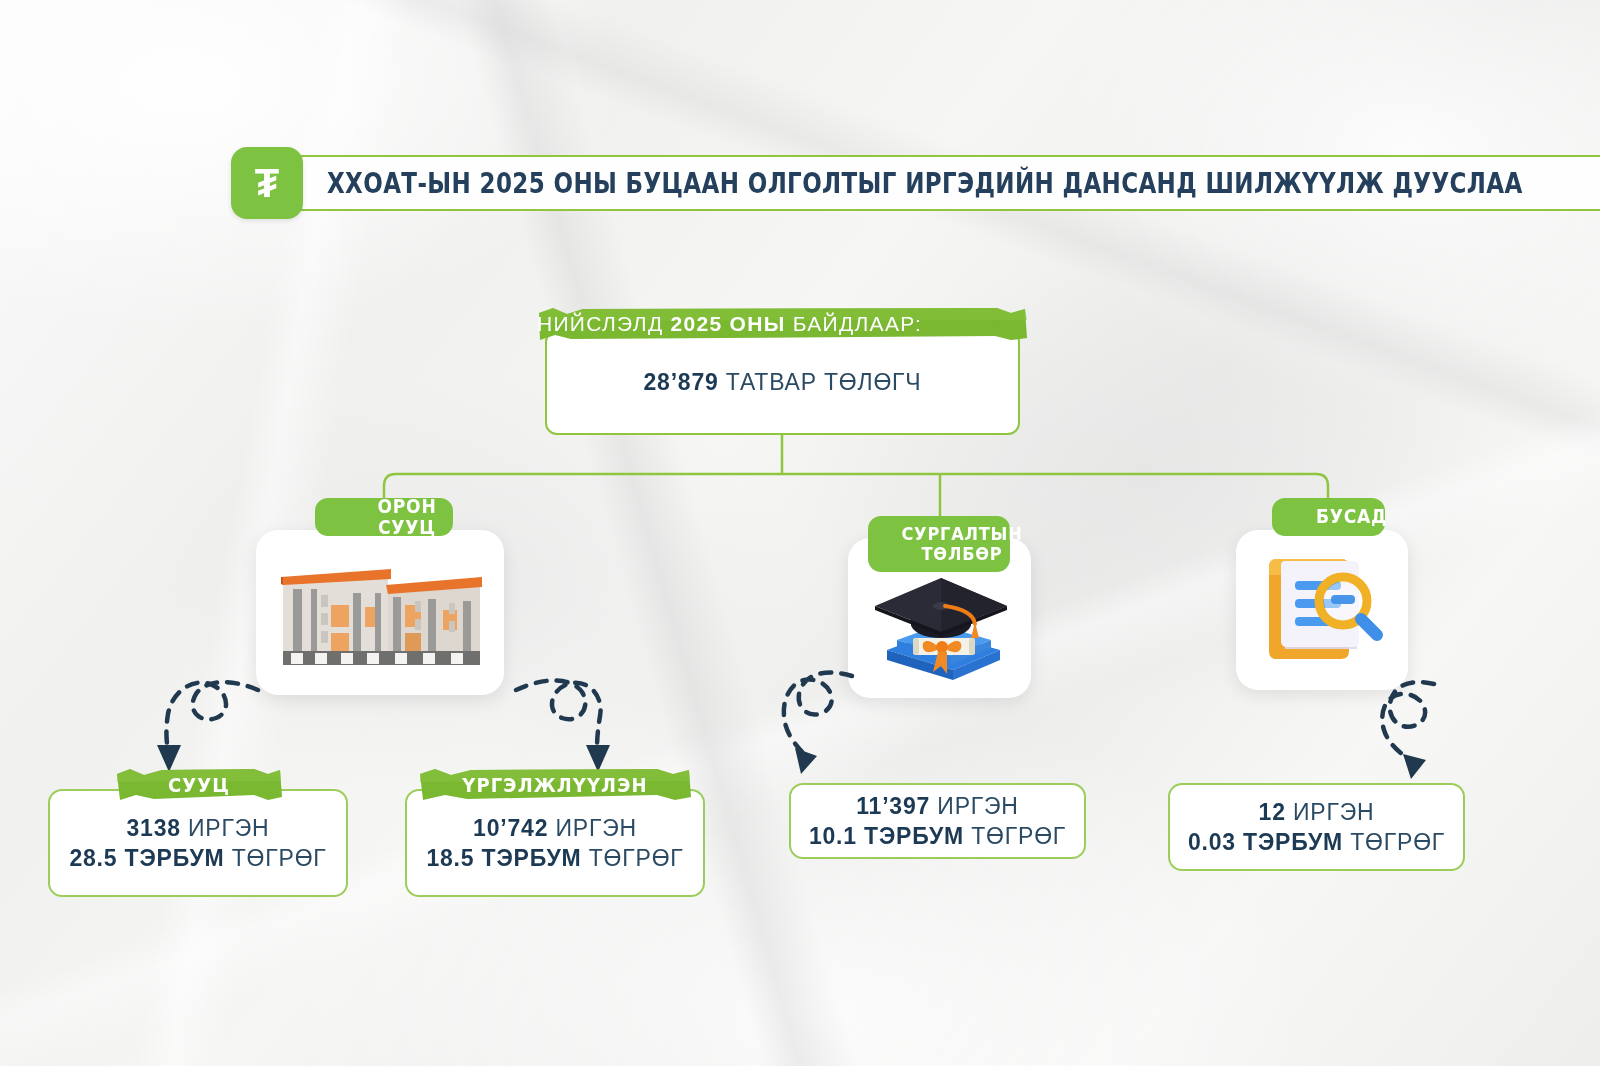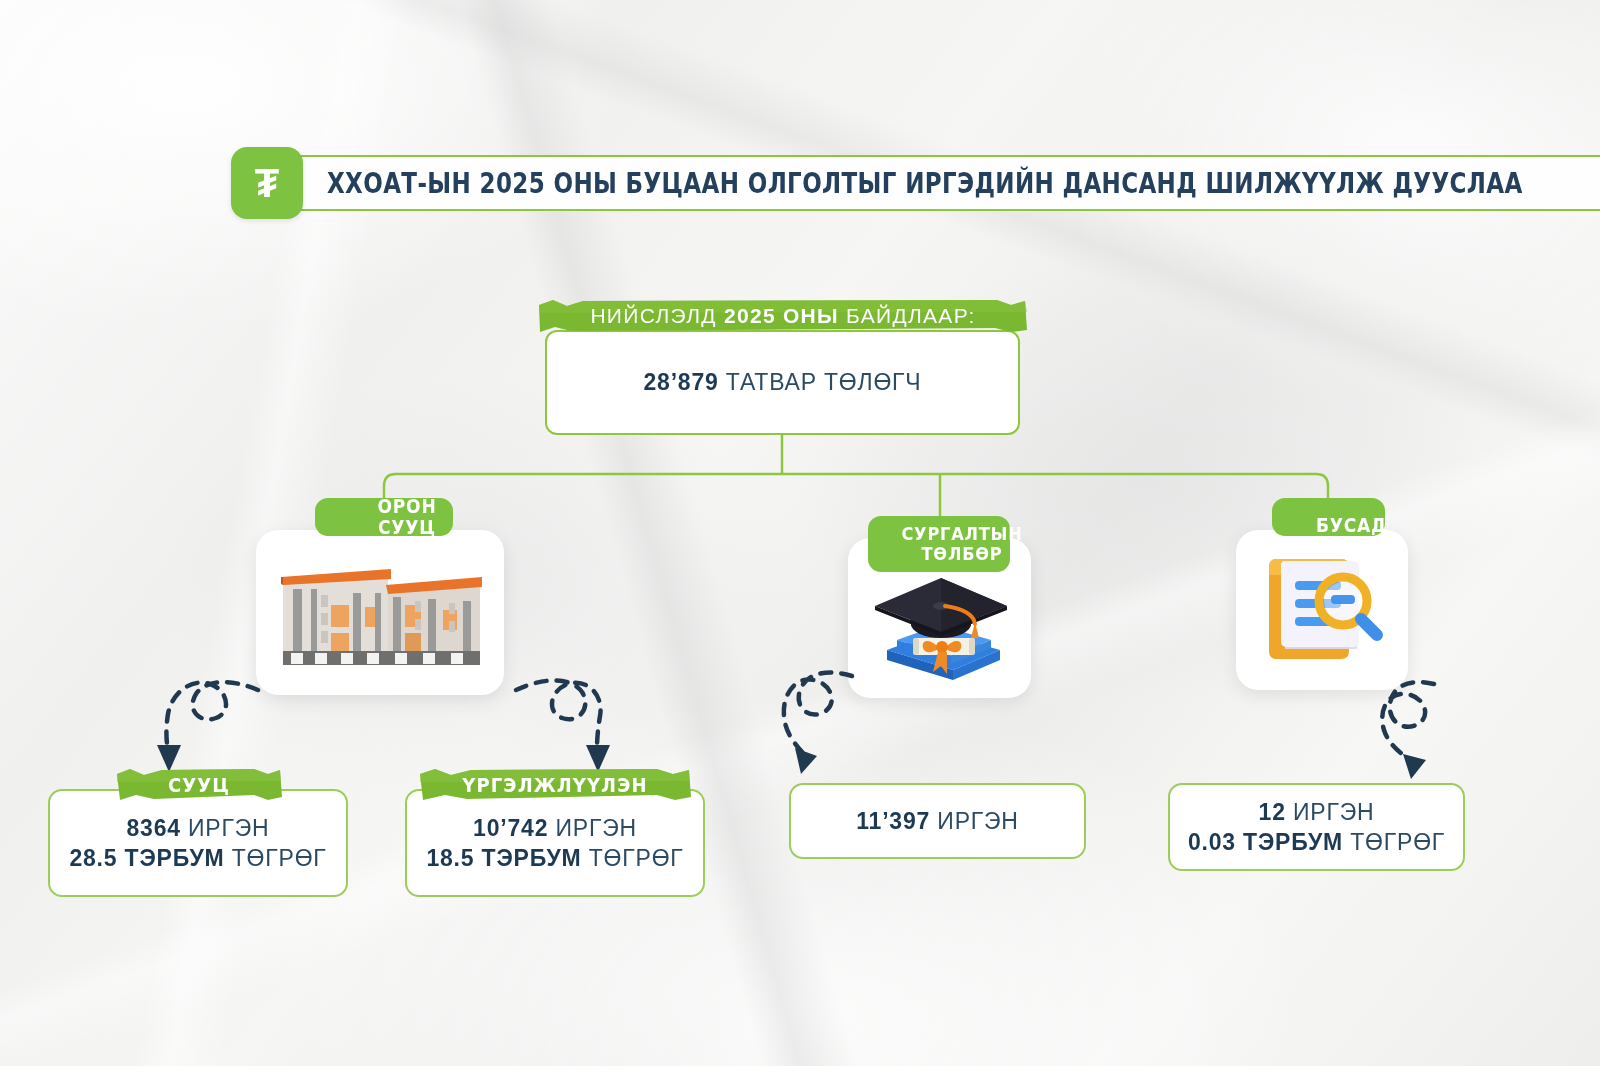--- a/index.html
+++ b/index.html
@@ -84,24 +84,24 @@
     width: 475px; height: 105px;
     background: #ffffff;
     border: 2px solid #8ec63f;
     border-radius: 12px;
     display: flex; flex-direction: column;
     align-items: center; justify-content: center;
     gap: 4px;
   }
   #main-header {
     position: absolute;
-    left: 537px; top: 298px;
+    left: 537px; top: 306px;
     width: 492px; height: 36px;
     z-index: 4;
-    display: flex; align-items: center; justify-content: center;
+    display: flex; align-items: center; justify-content: flex-start;
   }
   #main-header .banner-svg { position: absolute; inset: 0; width: 100%; height: 100%; }
   #main-header .banner-text {
     position: relative;
     color: #ffffff;
     font-size: 21px;
     letter-spacing: 1.3px;
     white-space: nowrap;
   }
 
@@ -288,21 +288,21 @@
       <polygon points="76,16 142,44 76,70 10,44" fill="#2b2b38"></polygon>
       <polygon points="76,16 142,44 76,70" fill="#23232e"></polygon>
       <polygon points="76,70 142,44 142,48 76,74 10,48 10,44" fill="#15151e"></polygon>
 
       <ellipse cx="76" cy="44" rx="8" ry="4" fill="#3a3a48"></ellipse>
       <path d="M80,44 Q108,48 110,62" stroke="#ef7c14" stroke-width="4" fill="none" stroke-linecap="round"></path>
       <path d="M110,60 L106,76 L114,76 Z" fill="#f08a25"></path>
     </svg>
   </div>
 
-  <div class="cat-label" style="left:1272px; top:498px; width:113px; height:38px;justify-content:flex-end;">
+  <div class="cat-label" style="left:1272px; top:498px; width:113px; height:38px;">
     <span>БУСАД</span>
   </div>
 
   <div class="img-card" style="left:1236px; top:530px; width:172px; height:160px;">
     <svg width="130" height="122" viewBox="0 0 130 122">
 
       <path d="M12,18 Q12,10 20,10 L84,10 Q92,10 92,18 L92,102 Q92,110 84,110 L20,110 Q12,110 12,102 Z" fill="#f0a62a"></path>
       <path d="M12,18 Q12,10 20,10 L84,10 Q92,10 92,18 L92,26 L12,26 Z" fill="#f7bc45"></path>
 
       <path d="M28,22 L100,22 L100,100 L28,100 Z" fill="#dcd8f3" opacity=".9"></path>
@@ -334,21 +334,21 @@
     <g fill="#21394f">
       <polygon points="157,745 181,745 169,772"></polygon>
       <polygon points="586,745 610,745 598,772"></polygon>
       <polygon points="795,748 817,756 801,774"></polygon>
       <polygon points="1403,754 1426,760 1411,779"></polygon>
     </g>
   </svg>
 
   <div class="leaf-box" style="left:48px; top:789px; width:300px; height:108px;">
     <div class="stat-line">
-      <b>8364</b><span> ИРГЭН</span>
+      <b>3138</b><span> ИРГЭН</span>
     </div>
     <div class="stat-line">
       <b>28.5 ТЭРБУМ</b><span> ТӨГРӨГ</span>
     </div>
   </div>
   <div class="leaf-banner" style="left:114px; top:768px; width:170px;">
     <svg class="banner-svg" viewBox="0 0 170 34" preserveAspectRatio="none">
       <path d="M3,6 L16,1 L30,7 L48,2 L140,1 L154,6 L166,2 L168,29 L154,32 L140,27 L40,31 L22,27 L6,32 Z" fill="#7ab832"></path>
       <path d="M3,6 L16,1 L30,7 L48,2 L140,1 L154,6 L166,2 L167,13 L3,14 Z" fill="#8ac340" opacity=".5"></path>
     </svg>
@@ -368,20 +368,23 @@
       <path d="M3,6 L18,1 L34,7 L54,2 L240,1 L256,6 L272,2 L274,29 L258,32 L240,27 L50,31 L28,27 L6,32 Z" fill="#7ab832"></path>
       <path d="M3,6 L18,1 L34,7 L54,2 L240,1 L256,6 L272,2 L273,13 L3,14 Z" fill="#8ac340" opacity=".5"></path>
     </svg>
     <span class="banner-text">ҮРГЭЛЖЛҮҮЛЭН</span>
   </div>
 
   <div class="leaf-box" style="left:789px; top:783px; width:297px; height:76px;">
     <div class="stat-line">
       <b>11’397</b><span> ИРГЭН</span>
     </div>
+    <div class="stat-line">
+      <b>10.1 ТЭРБУМ</b><span> ТӨГРӨГ</span>
+    </div>
   </div>
 
   <div class="leaf-box" style="left:1168px; top:783px; width:297px; height:88px;">
     <div class="stat-line">
       <b>12</b><span> ИРГЭН</span>
     </div>
     <div class="stat-line">
       <b>0.03 ТЭРБУМ</b><span> ТӨГРӨГ</span>
     </div>
   </div>

